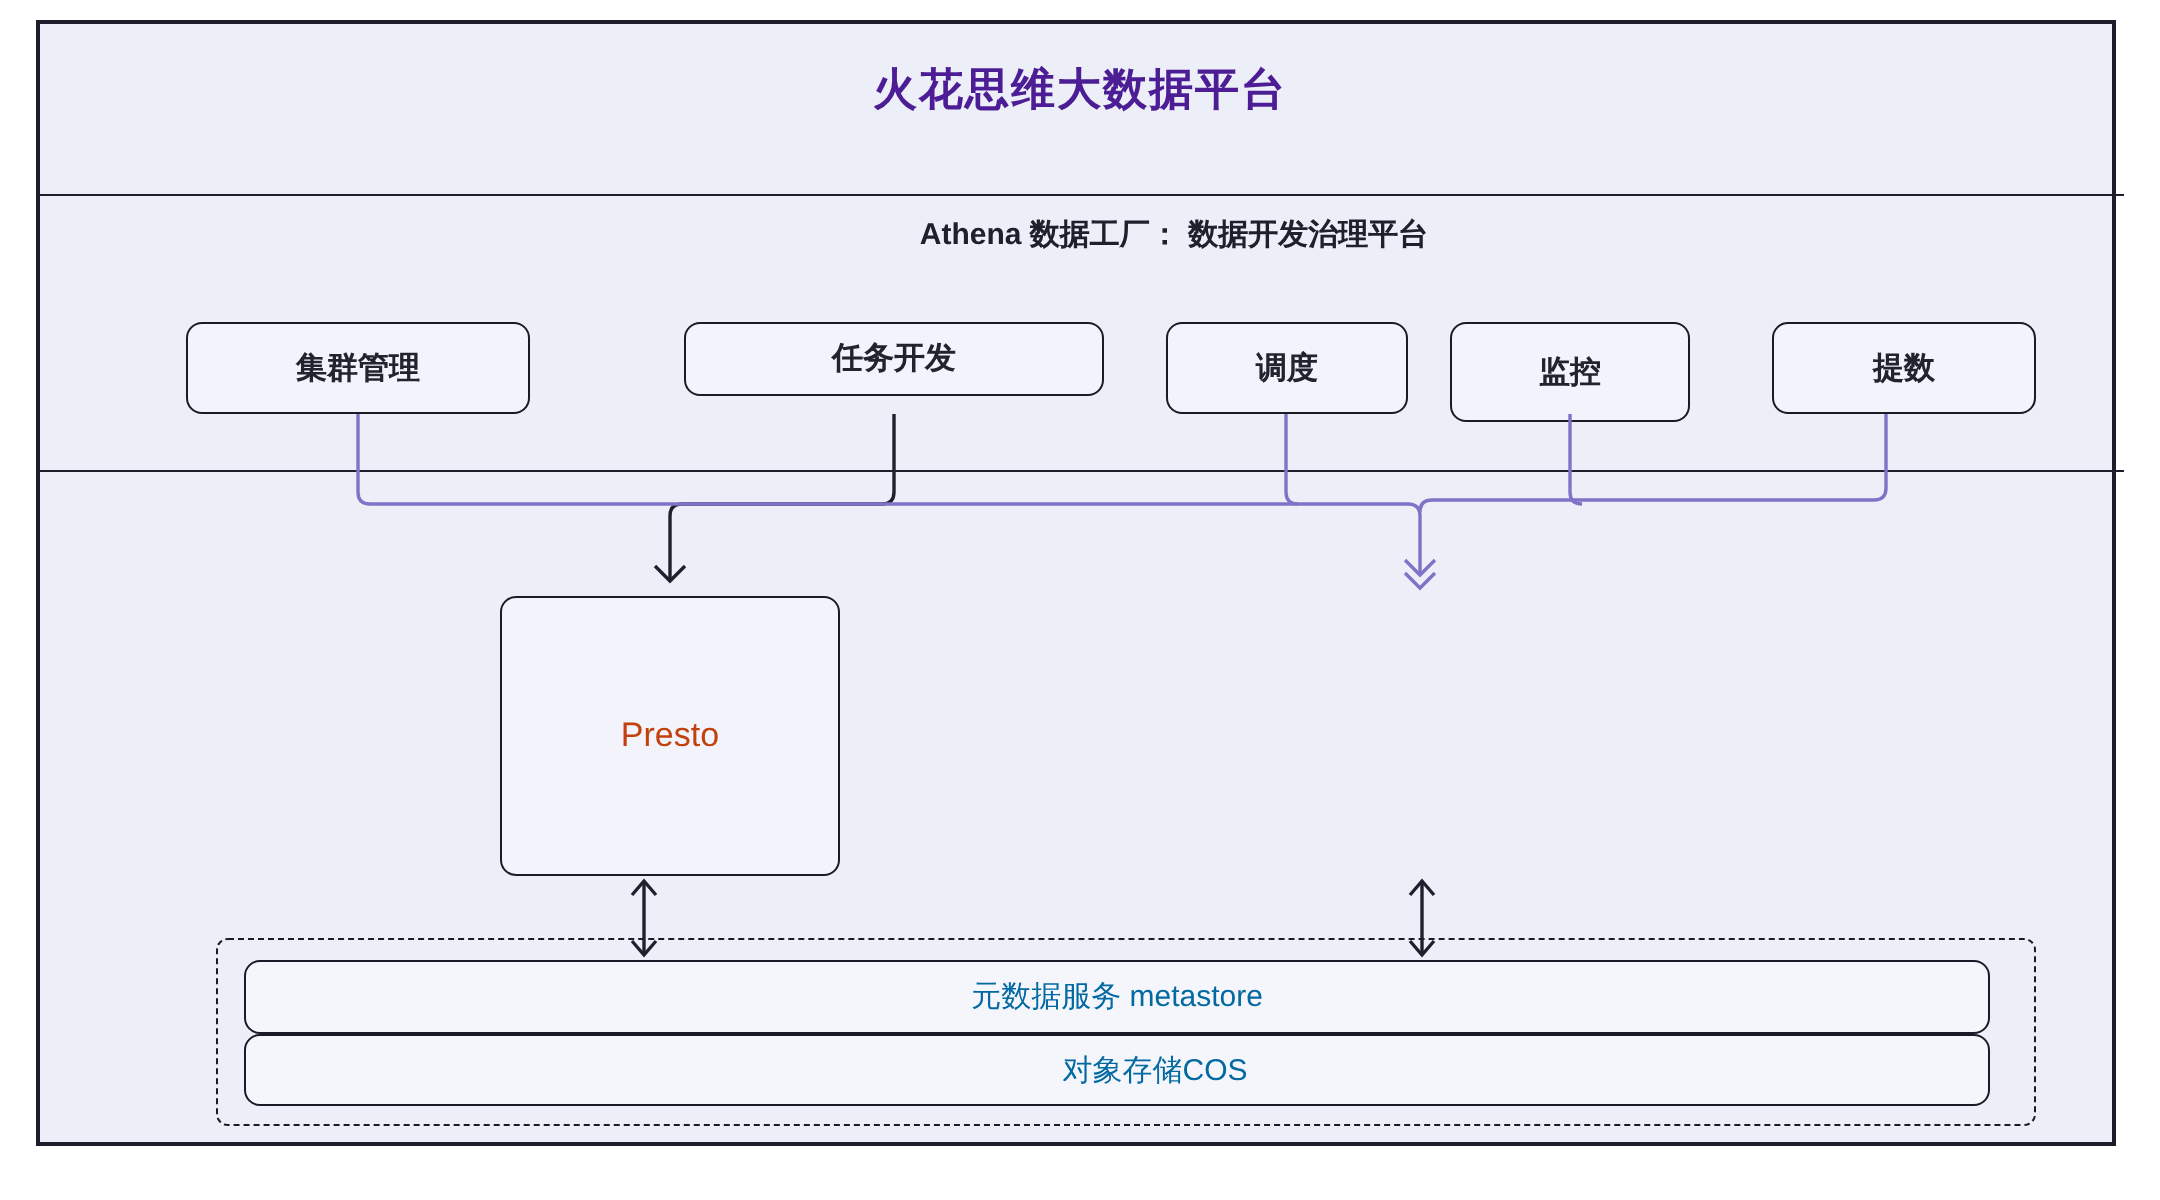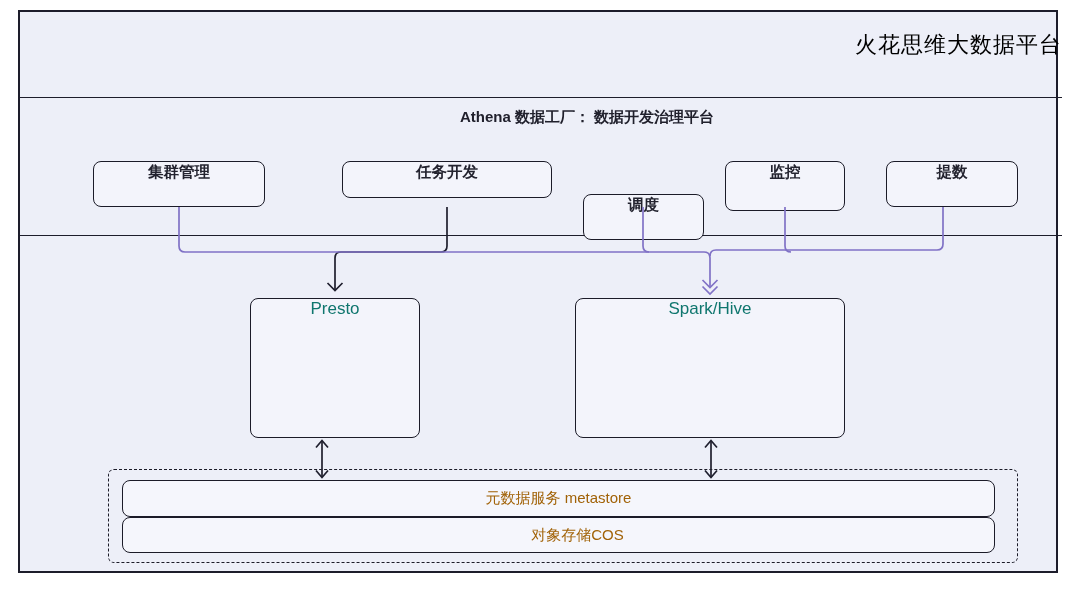--- a/index.html
+++ b/index.html
@@ -6,48 +6,48 @@
   body{font-family:"Liberation Sans","DejaVu Sans",sans-serif;}
   .canvas{position:relative;width:1080px;height:600px;background:#ffffff;overflow:hidden;}
 
   
   .frame{position:absolute;left:18px;top:10px;width:1040px;height:563px;
          background:#edeff8;border:2px solid #1d1d2b;box-sizing:border-box;}
   .divider{position:absolute;left:18px;width:1044px;height:0;border-top:1.6px solid #1d1d2b;}
   .divider1{top:97px;}
   .divider2{top:235px;}
 
-  .title{position:absolute;left:18px;top:30px;width:1044px;text-align:right;
-         font-size:22px;font-weight:400;color:#000000;letter-spacing:1px;}
+  .title{position:absolute;left:18px;top:30px;width:1044px;text-align:center;
+         font-size:22px;font-weight:700;color:#4c1d95;letter-spacing:1px;}
   .subtitle{position:absolute;left:18px;top:108px;width:1044px;text-align:center;
             font-size:15px;font-weight:600;color:#20202c;padding-left:47px;}
 
   
   .node{position:absolute;box-sizing:border-box;background:#f3f4fb;
         border:1.8px solid #1b1b28;border-radius:8px;
-        display:flex;align-items:flex-start;justify-content:center;
+        display:flex;align-items:center;justify-content:center;
         color:#23232f;font-size:15.5px;font-weight:600;}
 
   .mod-cluster{left:93px;top:161px;width:172px;height:46px;}
   .mod-task{left:342px;top:161px;width:210px;height:37px;}
-  .mod-schedule{left:583px;top:161px;width:121px;height:46px;margin-top:33px;}
+  .mod-schedule{left:583px;top:161px;width:121px;height:46px;}
   .mod-monitor{left:725px;top:161px;width:120px;height:50px;}
   .mod-extract{left:886px;top:161px;width:132px;height:46px;}
 
-  .engine{font-size:17px;font-weight:400;color:#0f766e;}
+  .engine{font-size:17px;font-weight:400;color:#c2410c;}
   .engine-presto{left:250px;top:298px;width:170px;height:140px;}
   .engine-spark{left:575px;top:298px;width:270px;height:140px;}
 
   
   .storage-group{position:absolute;left:108px;top:469px;width:910px;height:94px;
                  box-sizing:border-box;border:1.6px dashed #1b1b28;border-radius:6px;}
   .bar{position:absolute;box-sizing:border-box;background:#f5f6fc;
        border:1.7px solid #1b1b28;border-radius:8px;
        display:flex;align-items:center;justify-content:center;
-       color:#a16207;font-size:15px;font-weight:500;}
+       color:#0369a1;font-size:15px;font-weight:500;}
   .bar-metastore{left:122px;top:480px;width:873px;height:37px;}
   .bar-cos{left:122px;top:517px;width:873px;height:36px;padding-left:38px;}
 
   svg.overlay{position:absolute;left:0;top:0;width:1080px;height:600px;pointer-events:none;}
   .edge-black{stroke:#1f1f2e;stroke-width:1.7;fill:none;}
   .edge-purple{stroke:#8072c6;stroke-width:1.7;fill:none;}
 </style>
 </head>
 <body>
 
@@ -71,23 +71,20 @@
   </div>
   <div class="node mod-monitor">
     <span>监控</span>
   </div>
   <div class="node mod-extract">
     <span>提数</span>
   </div>
 
   <div class="node engine engine-presto">
     <span>Presto</span>
-  </div>
-  <div class="node engine engine-spark">
-    <span>Spark/Hive</span>
   </div>
 
   <div class="storage-group"></div>
   <div class="bar bar-metastore">
     <span>元数据服务 metastore</span>
   </div>
   <div class="bar bar-cos">
     <span>对象存储COS</span>
   </div>
 

